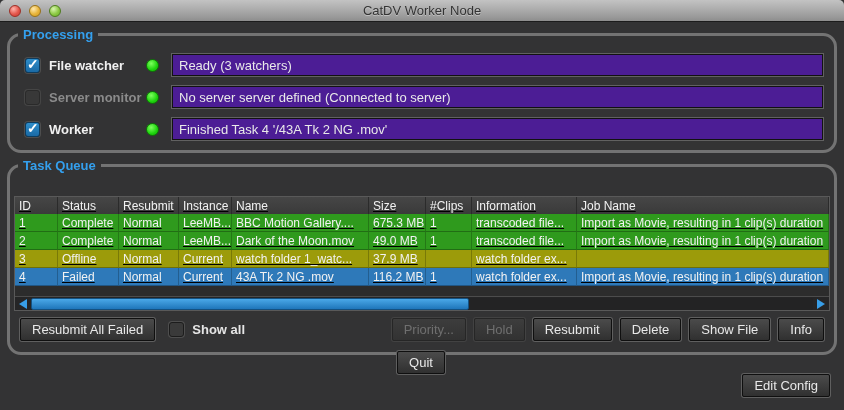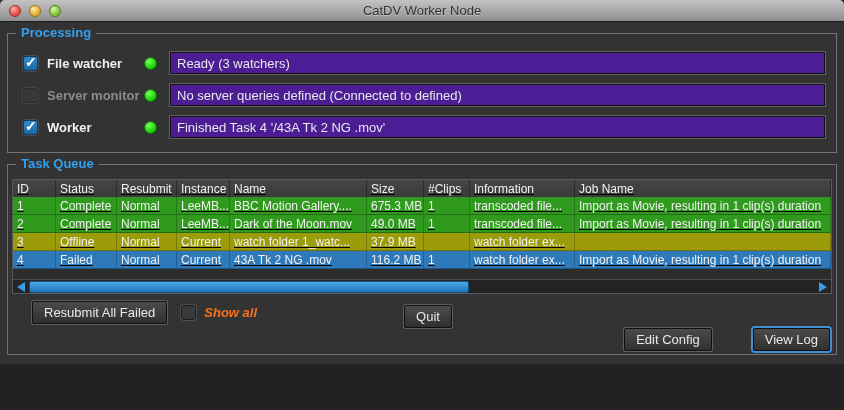--- a/index.html
+++ b/index.html
@@ -1,56 +1,56 @@
 <!DOCTYPE html>
 <html><head>
 <meta charset="utf-8">
 <style>
   * { margin:0; padding:0; box-sizing:border-box; }
   html,body { background:#222; }
   body { font-family:"Liberation Sans", sans-serif; }
-  .window { width:844px; height:364px; background:#333334; overflow:hidden; position:relative; }
+  .window { width:844px; height:410px; background:#333334; overflow:hidden; position:relative; }
 
   
   .titlebar { height:22px; background:linear-gradient(#c3c3c3,#9a9a9a 80%,#8d8d8d);
     border-bottom:1px solid #1c1c1c; border-radius:5px 5px 0 0;
     display:flex; align-items:center; position:relative; }
   .lights { display:flex; gap:8px; margin-left:9px; }
   .light { width:12px; height:12px; border-radius:50%; display:inline-block; }
   .light.red    { background:radial-gradient(circle at 35% 30%, #ffb3ac, #e4574c 55%, #c93a31); border:1px solid #9e2f27; }
   .light.yellow { background:radial-gradient(circle at 35% 30%, #ffe9b0, #e8b439 55%, #d29c27); border:1px solid #9a7218; }
   .light.green  { background:radial-gradient(circle at 35% 30%, #d9f5b0, #8cc943 55%, #6aae2d); border:1px solid #4f7d1f; }
   .title { position:absolute; left:0; right:0; text-align:center; font-size:13px; color:#333;
     text-shadow:0 1px 0 rgba(255,255,255,0.35); pointer-events:none; }
 
   .content { padding:11px 7px 0 7px; }
 
   
-  .groupbox { position:relative; border:1px solid #737373; border-radius:0; }
+  .groupbox { position:relative; border:3px solid #737373; border-radius:14px; }
   .gb-label { position:absolute; top:-9px; left:8px; background:#333334; padding:0 5px;
     color:#34a0ee; font-size:13px; font-weight:bold; }
 
   
   .processing { height:120px; padding:18px 11px 0 15px; }
   .proc-row { display:flex; align-items:center; height:22px; margin-bottom:10px; }
   .cb { width:15px; height:15px; border-radius:3px; flex:0 0 auto; position:relative;
     background:#3a3a3a; border:1px solid #1c1c1c; box-shadow:0 0 0 1px #4e4e4e; }
   .cb.checked { background:linear-gradient(#2f8ecb,#1a6aa5); border:1px solid #0e3c5e; }
   .cb .tick { position:absolute; left:1px; top:-3px; color:#fff; font-size:14px; font-weight:bold; }
   .cb.disabled { background:#383838; border:1px solid #2a2a2a; box-shadow:0 0 0 1px #454545; }
   .proc-label { width:97px; margin-left:9px; font-size:13px; font-weight:bold; color:#f0f0f0; }
   .proc-label.dim { color:#8b8b8b; }
   .dot { width:13px; height:13px; border-radius:50%; flex:0 0 auto;
     background:radial-gradient(circle at 38% 32%, #7dff5e, #1ed30d 60%, #12a806); border:1px solid #0c7a04; }
   .field { flex:1; margin-left:13px; height:22px; background:#4c1d95; border:1px solid #121212;
     box-shadow:0 0 0 1px #616161; display:flex; align-items:center; padding:0 6px;
     font-size:13px; color:#e9e9e9; white-space:nowrap; overflow:hidden; }
 
   
-  .taskqueue { margin-top:11px; height:191px; padding:14px 4px 0 4px; }
+  .taskqueue { margin-top:11px; height:191px; padding:29px 4px 0 4px; }
   .scrollpane { border:1px solid #595959; background:#2c2c2c; height:115px; display:flex; flex-direction:column;text-decoration:underline; }
   .thead, .trow { display:grid; grid-template-columns:43px 61px 60px 53px 137px 57px 46px 105px minmax(0,1fr); }
   .thead { background:linear-gradient(#464646,#3a3a3a); height:17px; flex:0 0 auto; }
   .thead .cell { color:#f2f2f2; font-size:12px; border-right:1px solid #2b2b2b; }
   .tbody { flex:1; overflow:hidden; }
   .trow { height:18px; }
   .cell { padding:1px 3px 0 4px; font-size:12px; color:#f2f2f2; white-space:nowrap; overflow:hidden;
     border-right:1px solid rgba(0,0,0,0.22); display:block; line-height:16px; }
   .trow .cell { border-bottom:1px solid rgba(0,0,0,0.28); }
   .state-complete { background:#2f9a1d; }
@@ -64,26 +64,26 @@
   .arr.right { border-top:5px solid transparent; border-bottom:5px solid transparent; border-left:8px solid #389ee8; }
   .track { flex:1; height:12px; position:relative; background:#232324; border-radius:2px; }
   .thumb { position:absolute; left:0; top:0; height:12px; width:56%;
     background:linear-gradient(#4aa8e8,#1f76ba); border:1px solid #145181; border-radius:2px; }
 
   .summary { margin:8px 6px 0 6px; font-size:13px; color:#cccccc; }
 
   .tq-buttons { display:flex; align-items:center; margin:7px 6px 0 6px; }
   button { font-family:"Liberation Sans", sans-serif; font-size:13px; color:#e8e8e8;
     background:linear-gradient(#4b4b4b,#303030); border:1px solid #0f0f0f;
-    box-shadow:0 0 0 1px #5f5f5f; border-radius:2px; height:23px; padding:0 11px;margin-left:14px; }
+    box-shadow:0 0 0 1px #5f5f5f; border-radius:2px; height:23px; padding:0 11px; }
   button:disabled, button.disabled { color:#6f6f6f; box-shadow:0 0 0 1px #424242;
     background:linear-gradient(#3d3d3d,#323232); border-color:#262626; }
   .showall { display:flex; align-items:center; margin-left:14px; }
   .showall .cb { margin-right:8px; }
-  .showall-label { font-size:13px; font-weight:bold; color:#f97316;font-style:italic; }
+  .showall-label { font-size:13px; font-weight:bold; color:#e5e5e5; }
   .right-btns { margin-left:auto; display:flex; gap:8px; }
 
   
   .footer { display:flex; align-items:center; position:absolute; left:0; right:0; bottom:13px; padding:0 14px 0 12px;flex-direction:column; }
   .footer .right { margin-left:auto; display:flex; gap:27px; }
   button.default { box-shadow:0 0 0 2px #3f8fd4; }
 </style>
 </head>
 <body>
 
@@ -112,21 +112,21 @@
         <div class="field">
             <span>Ready (3 watchers)</span>
           </div>
       </div>
 
       <div class="proc-row">
         <span class="cb disabled"></span>
         <span class="proc-label dim">Server monitor</span>
         <span class="dot"></span>
         <div class="field">
-            <span>No server queries defined (Connected to defined)</span>
+            <span>No server server defined (Connected to server)</span>
           </div>
       </div>
 
       <div class="proc-row">
         <span class="cb checked">
             <span class="tick">✓</span>
           </span>
         <span class="proc-label">Worker</span>
         <span class="dot"></span>
         <div class="field">
@@ -205,26 +205,33 @@
         </div>
       </div>
 
 
       <div class="tq-buttons">
         <button>Resubmit All Failed</button>
         <span class="showall">
           <span class="cb"></span>
           <span class="showall-label">Show all</span>
         </span>
+        <span class="right-btns">
+          <button class="disabled">Priority...</button>
+          <button class="disabled">Hold</button>
+          <button>Resubmit</button>
+          <button>Delete</button>
+          <button>Show File</button>
+          <button>Info</button>
+        </span>
       </div>
     </div>
 
   </div>
 
   <div class="footer">
     <button>Quit</button>
     <span class="right">
       <button>Edit Config</button>
-      <button class="default">View Log</button>
     </span>
   </div>
 
 </div>
 
 </body></html>

